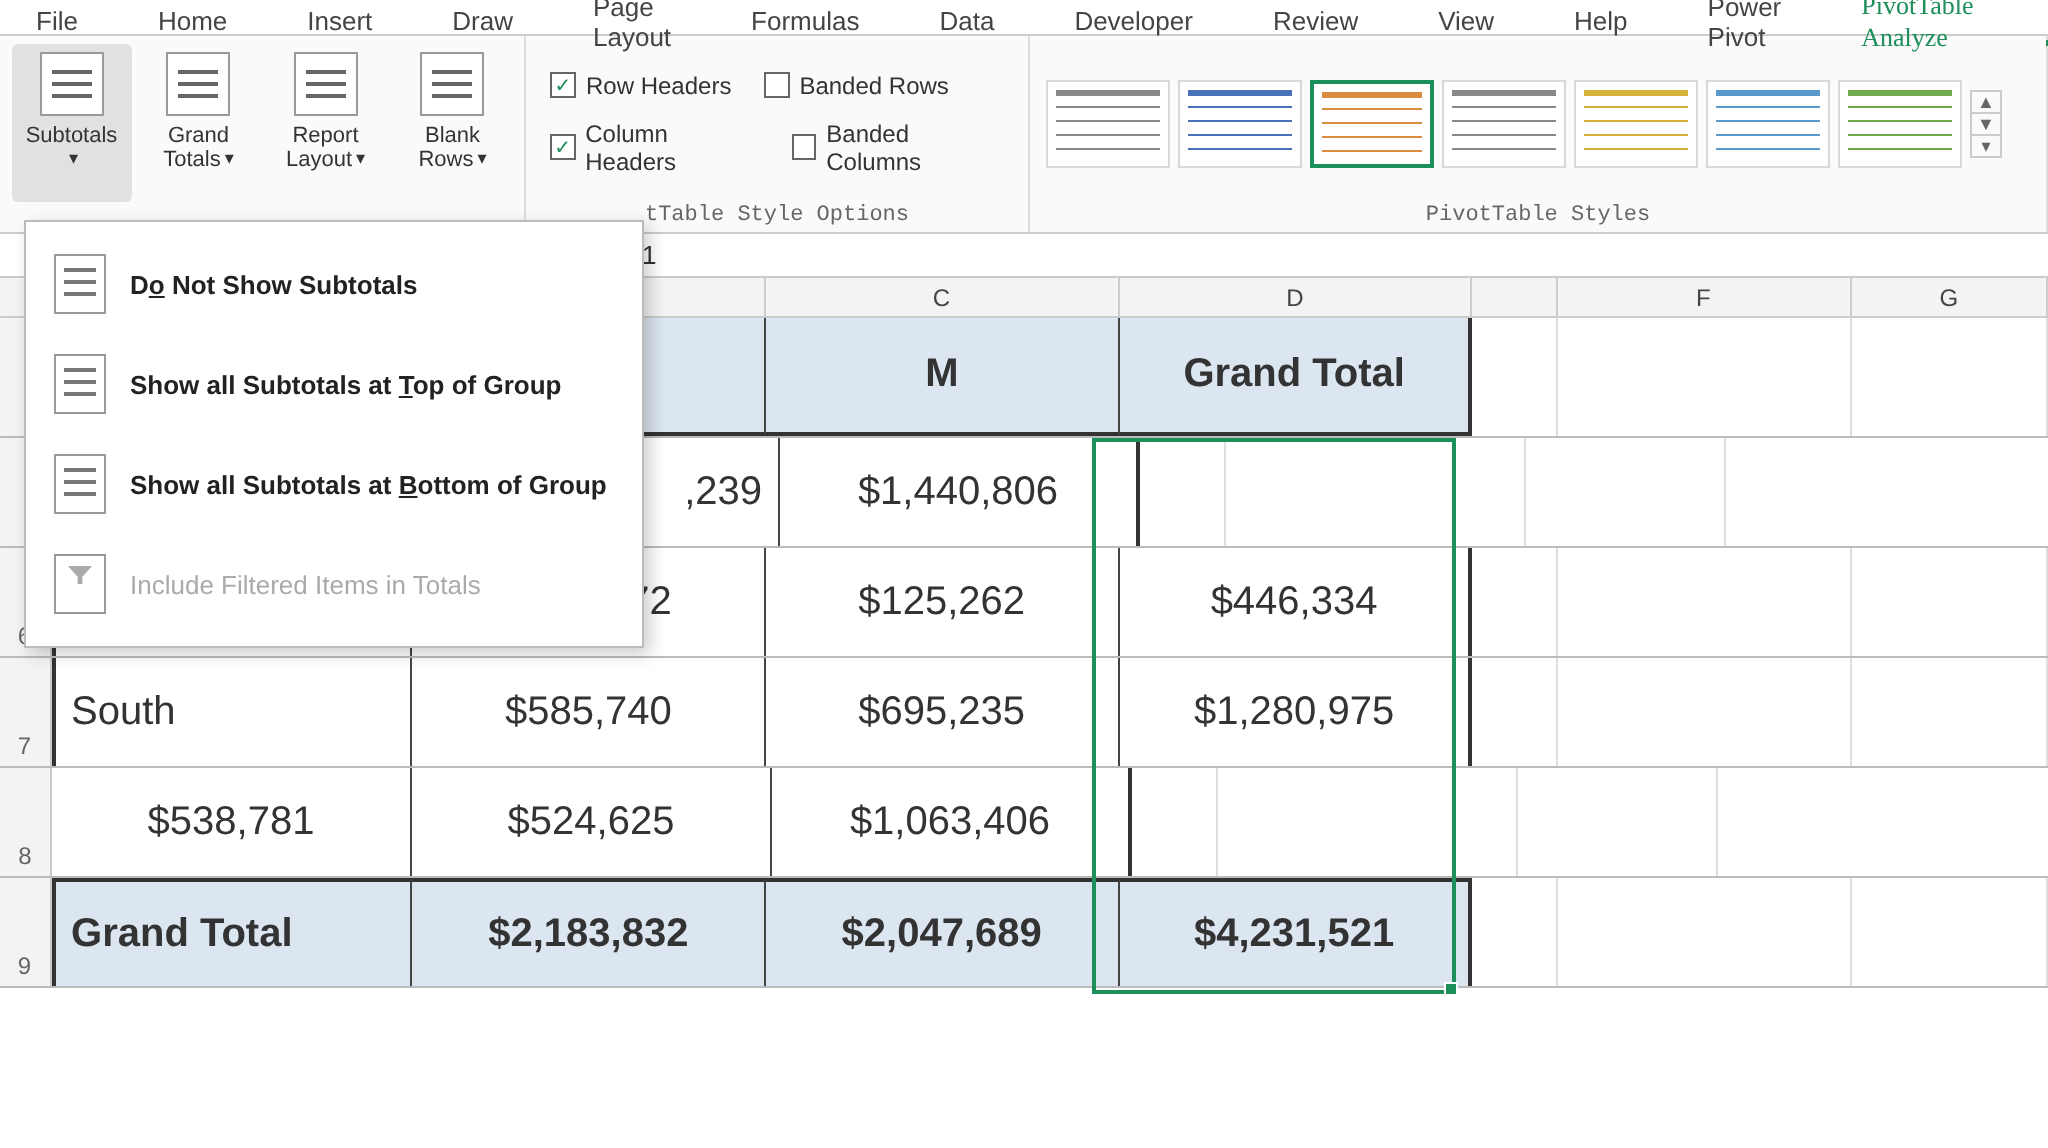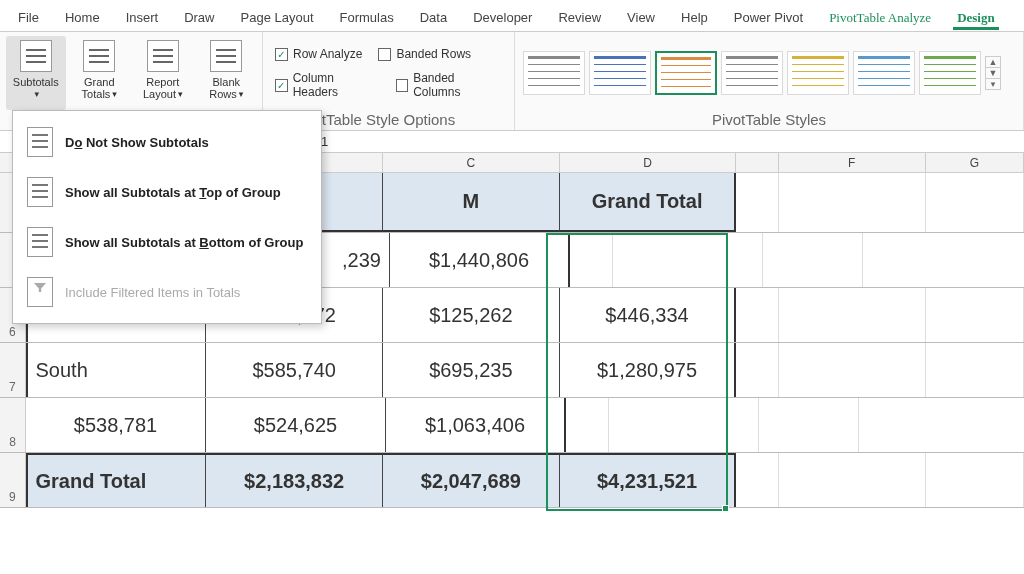--- a/index.html
+++ b/index.html
@@ -1,29 +1,29 @@
 <!DOCTYPE html>
 <html><head>
   <meta charset="utf-8">
   <style>
     * { box-sizing: border-box; margin: 0; padding: 0; }
     body { font-family: "Segoe UI", Arial, sans-serif; font-size: 13px; background: #fff; color: #333; width: 1024px; height: 574px; overflow: hidden; position: relative; }
 
     
-    .tabs { display: flex; align-items: center; gap: 6px; padding: 4px 8px 0 8px; border-bottom: 1px solid #ccc; height: 32px; }
+    .tabs { display: flex; align-items: center; gap: 20px; padding: 4px 8px 0 8px; border-bottom: 1px solid #ccc; height: 18px; }
     .tabs .tab { padding: 3px 10px; font-size: 13px; color: #444; cursor: pointer; }
     .tabs .tab.contextual { color: #1d8f5a; font-family: Liberation Serif, serif; }
     .tabs .tab.active { color: #1d8f5a; font-weight: 600; position: relative; }
     .tabs .tab.active::after { content:""; position:absolute; left:6px; right:6px; bottom:-1px; height:3px; background:#1d8f5a; }
 
     
     .ribbon { display:flex; background:#fafafa; border-bottom:1px solid #ccc; height:99px; }
     .ribbon-group { border-right:1px solid #ddd; padding:4px 6px 2px 6px; display:flex; flex-direction:column; }
     .group-content { display:flex; gap:4px; flex:1; }
-    .group-label { font-size:15px; color:#666; text-align:center; padding-top:1px; }
+    .group-label { font-size:11px; color:#666; text-align:center; padding-top:1px;font-family:Liberation Mono, monospace; }
 
     .big-btn { width:60px; display:flex; flex-direction:column; align-items:center; justify-content:flex-start; padding:4px 2px; border-radius:3px; cursor:pointer; }
     .big-btn.selected { background:#e1e1e1; }
     .big-btn .icon-box { width:32px; height:32px; border:1px solid #999; background:#fff; position:relative; margin-bottom:4px; }
     .big-btn .icon-box::before, .big-btn .icon-box::after { content:""; position:absolute; left:5px; right:5px; height:2px; background:#666; }
     .big-btn .icon-box::before { top:8px; }
     .big-btn .icon-box::after { top:14px; box-shadow: 0 6px 0 #666; }
     .big-btn .label { font-size:11px; color:#333; text-align:center; line-height:1.1; }
     .dd-arrow { font-size:9px; margin-left:2px; display:inline-block; transform: translateY(-1px); }
 
@@ -131,21 +131,21 @@
     </div>
     <div class="group-label">&nbsp;</div>
   </div>
 
   <div class="ribbon-group" style="width:252px">
     <div class="group-content">
       <div class="checkgrid">
         <div class="checkrow">
           <label class="check">
               <span class="box">✓</span>
-              <span>Row Analyze</span>
+              <span>Row Headers</span>
             </label>
           <label class="check">
               <span class="box"></span>
               <span>Banded Rows</span>
             </label>
         </div>
         <div class="checkrow">
           <label class="check">
               <span class="box">✓</span>
               <span>Column Headers</span>

